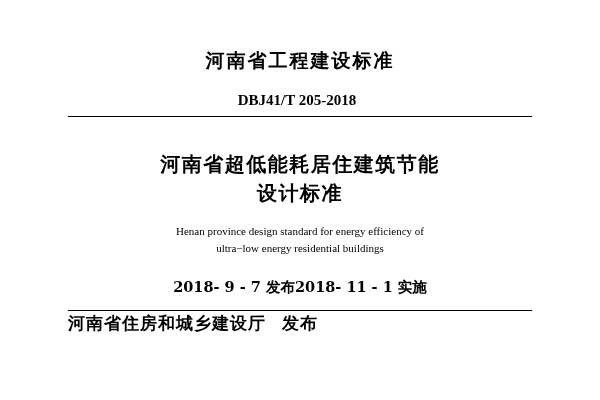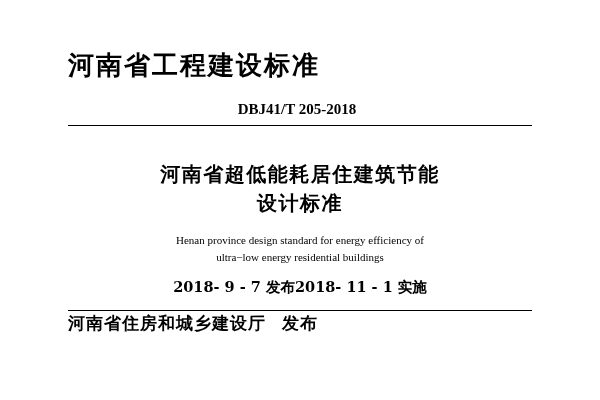--- a/index.html
+++ b/index.html
@@ -23,22 +23,22 @@
   }
   .sheet {
     position: absolute;
     left: 68px;
     top: 30px;
     width: 464px;
     height: 340px;
     background: #ffffff;
   }
   .std-title {
-    text-align: left;
-    font-size: 26px;
+    text-align: center;
+    font-size: 19px;
     font-weight: bold;
     letter-spacing: 2px;
     margin-top: 18px;
     font-family: "DejaVu Serif", "Liberation Serif", serif;
   }
   .std-code {
     text-align: center;
     font-size: 15px;
     font-weight: bold;
     margin-top: 18px;
@@ -51,21 +51,21 @@
     margin: 7px 0 0 0;
     width: 100%;
   }
   .main-title {
     text-align: center;
     font-size: 20px;
     font-weight: bold;
     letter-spacing: 1.5px;
     line-height: 1.45;
     margin-top: 34px;
-    font-family: Liberation Serif, serif;
+    font-family: Liberation Mono, monospace;
   }
   .main-title .line2 {
     display: block;
   }
   .en-title {
     text-align: center;
     font-size: 11px;
     line-height: 1.5;
     margin-top: 14px;
     font-family: "Liberation Serif", "DejaVu Serif", serif;

